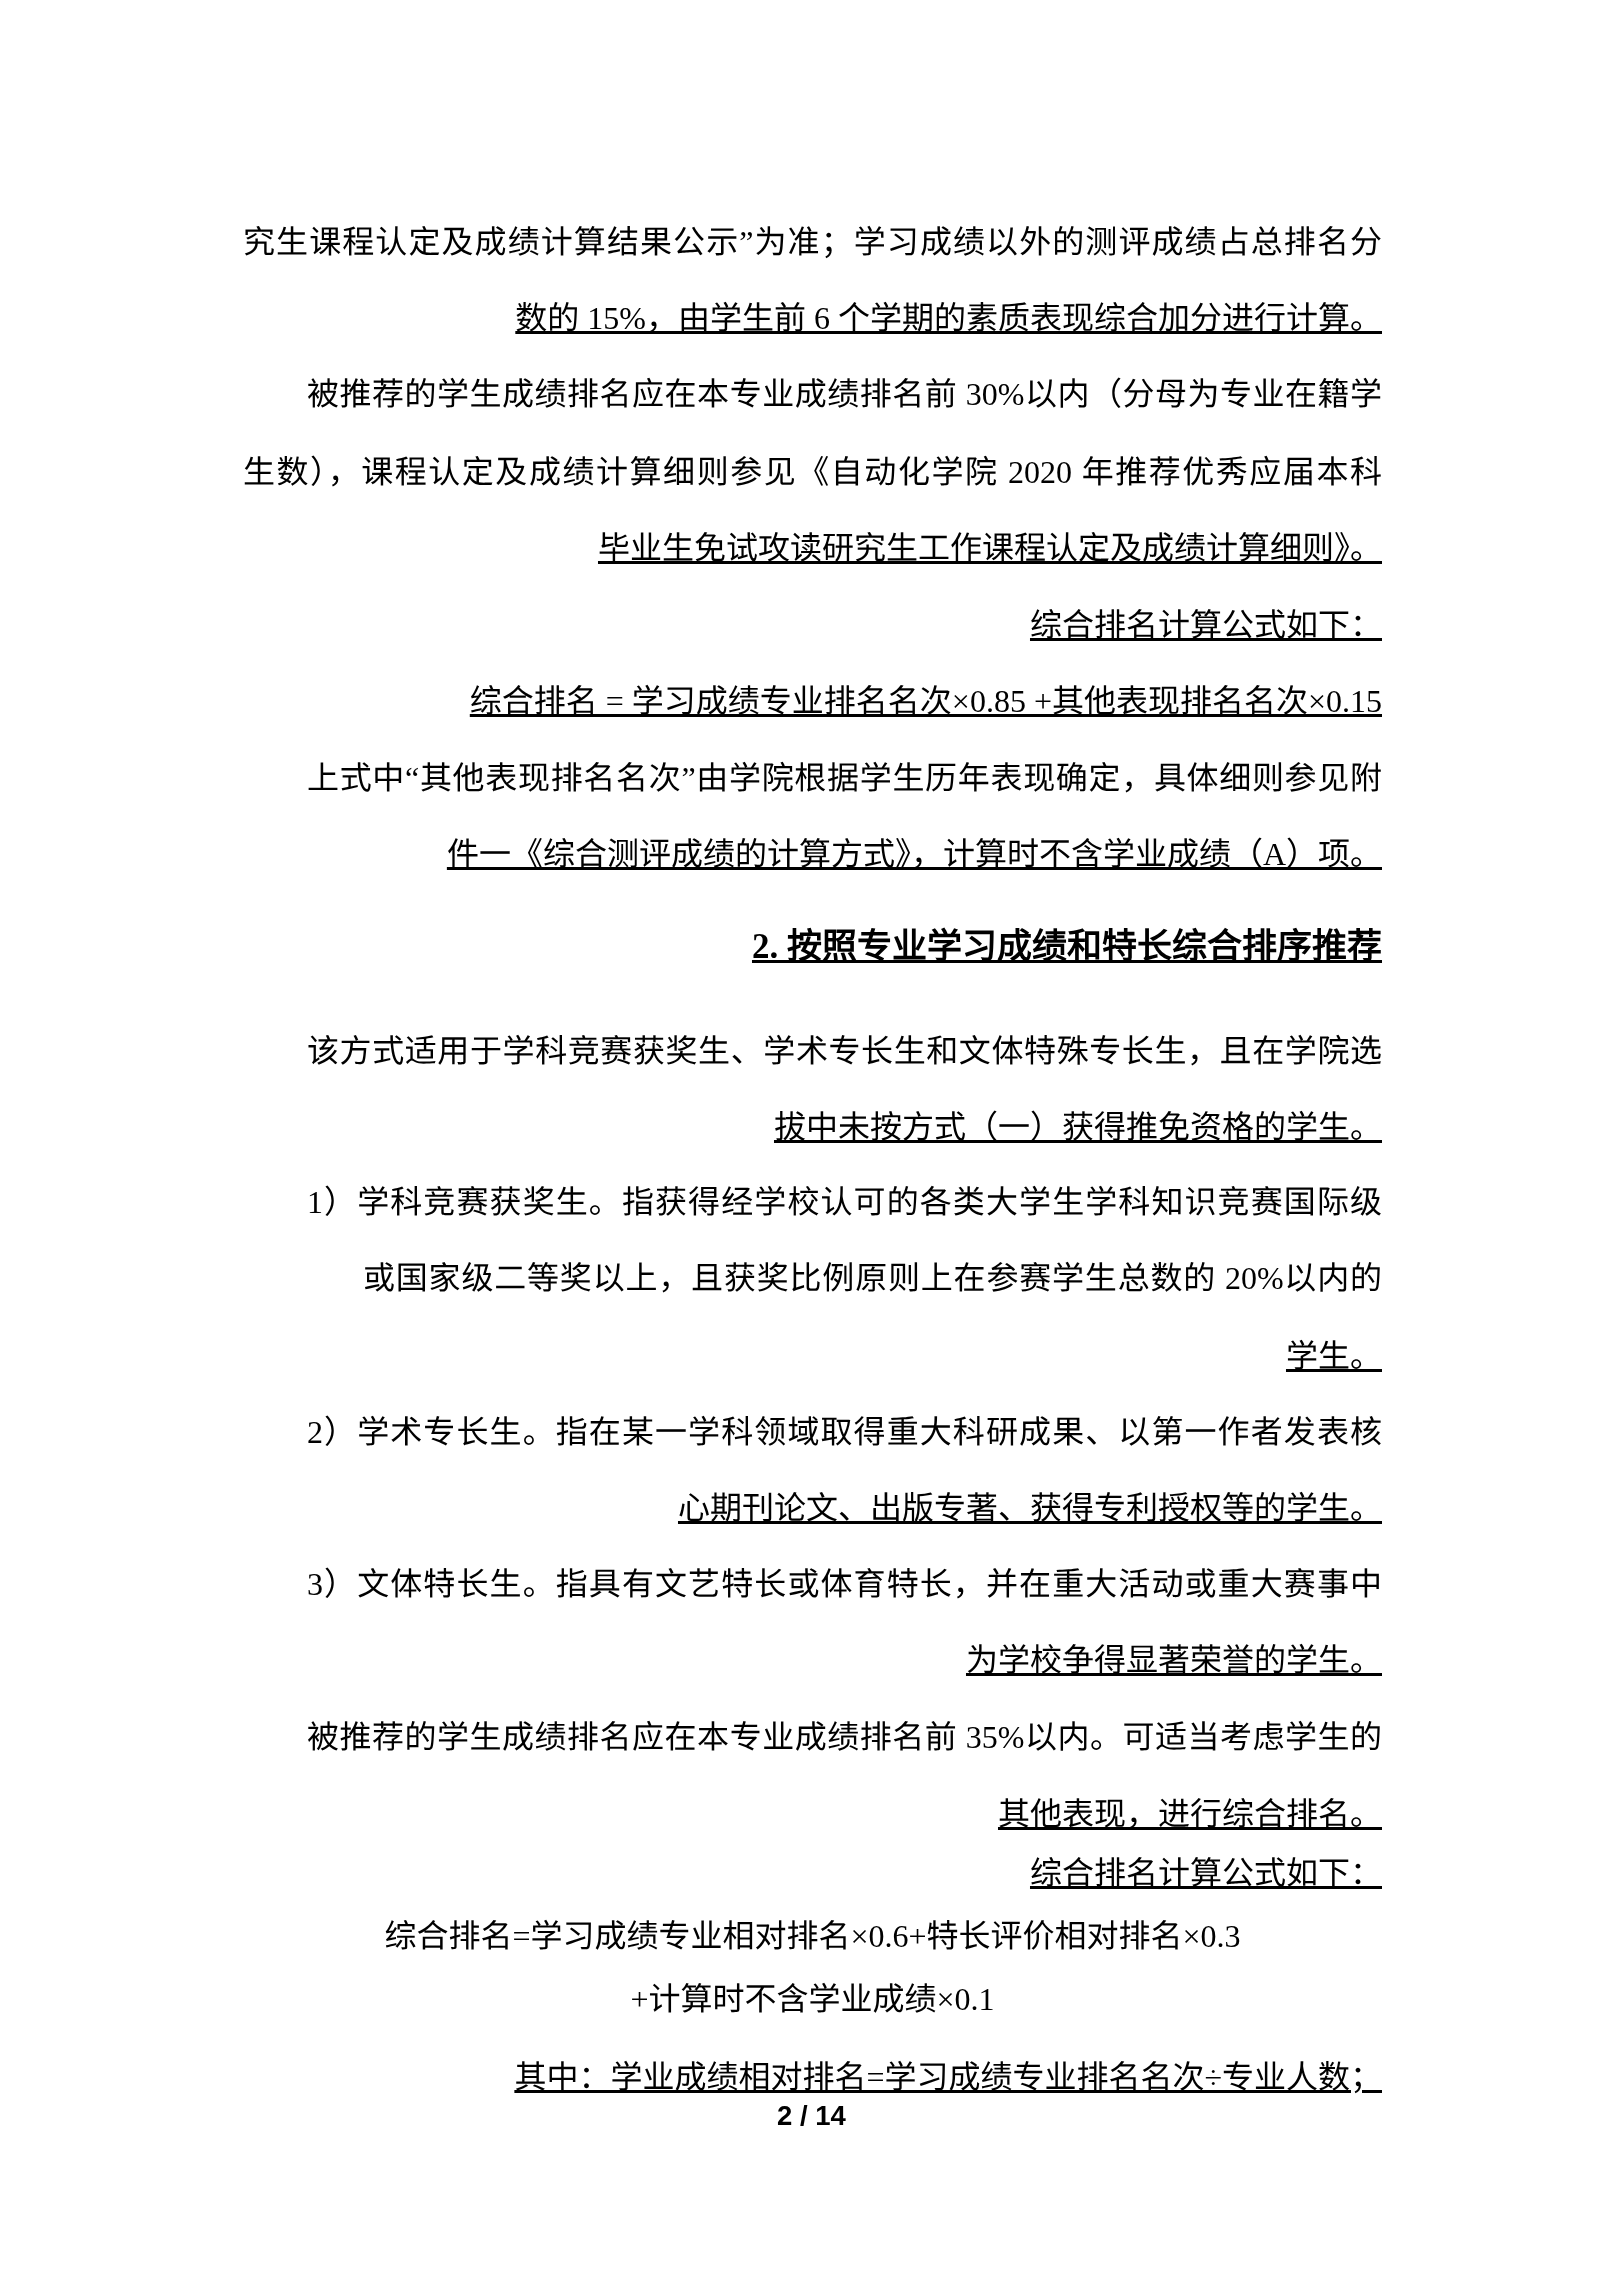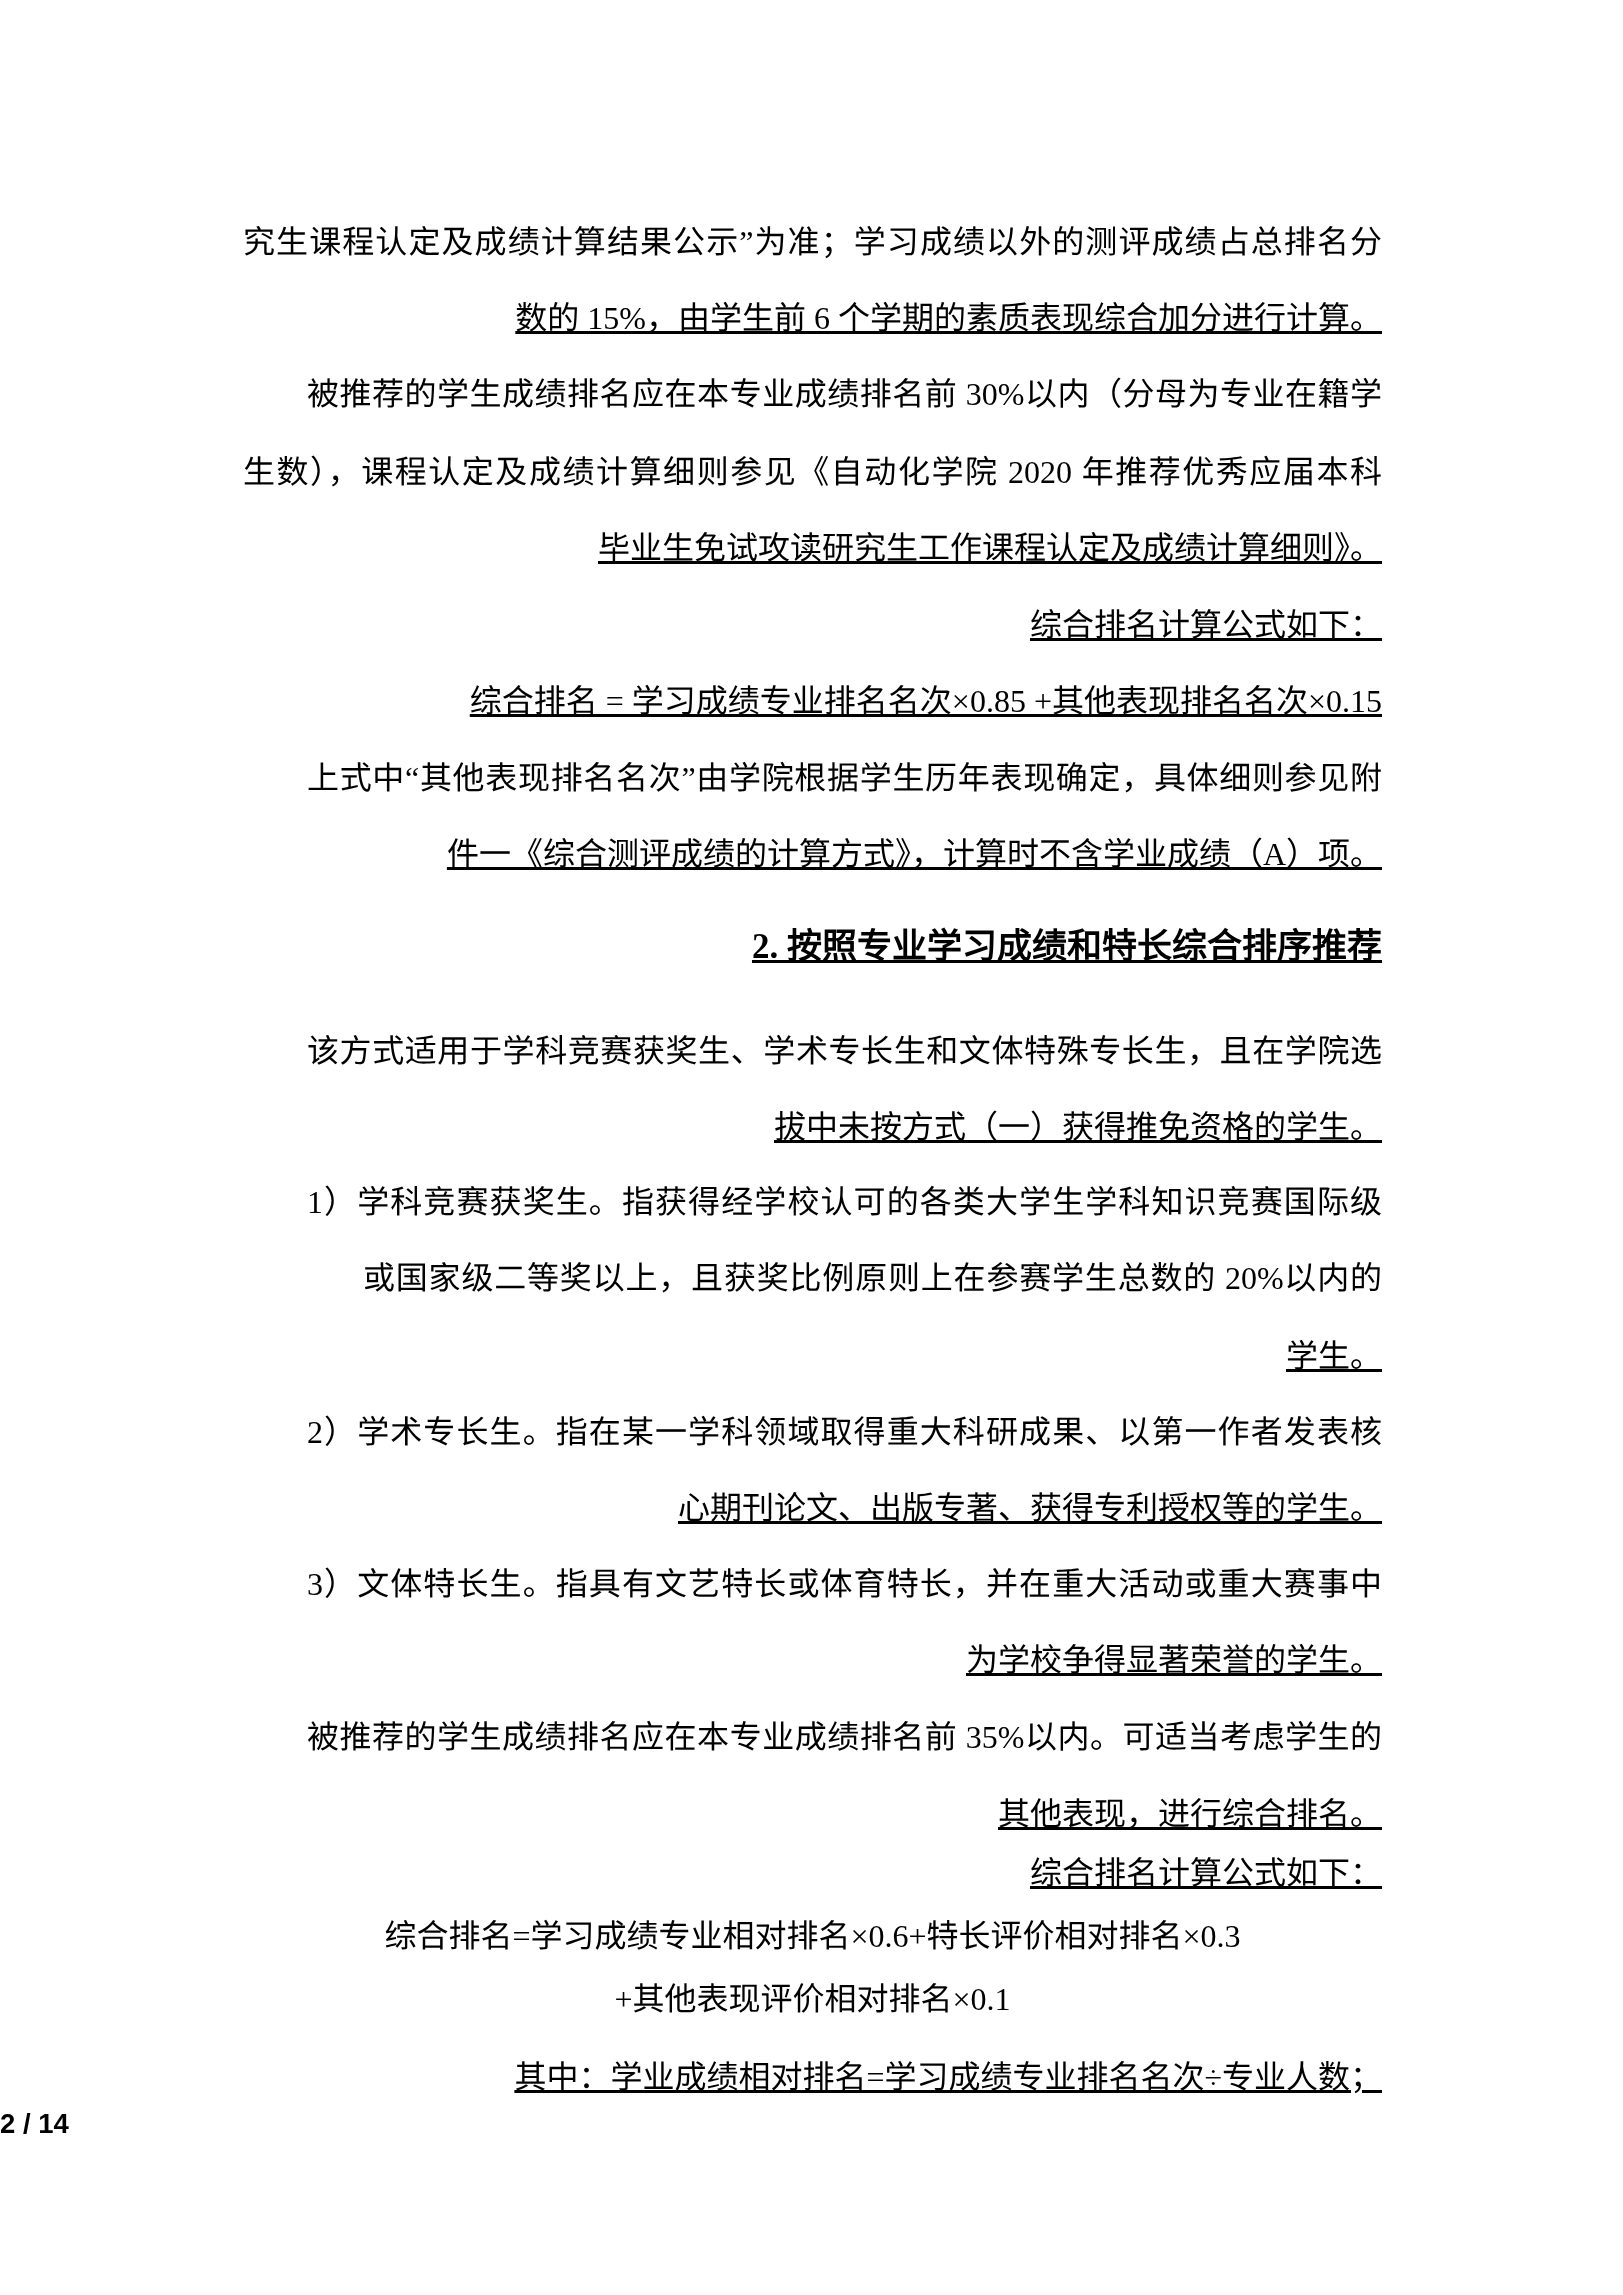--- a/index.html
+++ b/index.html
@@ -29,25 +29,25 @@
   .hang{ padding-left:120px; width:1019px; }
   .heading{
     font-weight:bold;
     font-size:35px;
     text-indent:41px;
     line-height:43px;
   }
   .footer{
     position:absolute;
     left:0; right:0;
+    text-align:center;
     font-family:"Liberation Sans","DejaVu Sans",sans-serif;
     font-weight:bold;
     font-size:27.5px;
     line-height:33px;
-    margin-top:8px;
   }
 </style>
 </head>
 <body>
 
 <div class="page">
 
   <div class="ln just" style="top:186px">究生课程认定及成绩计算结果公示”为准；学习成绩以外的测评成绩占总排名分</div>
   <div class="ln plain" style="top:262px">数的 15%，由学生前 6 个学期的素质表现综合加分进行计算。</div>
   <div class="ln ind just" style="top:338px">被推荐的学生成绩排名应在本专业成绩排名前 30%以内（分母为专业在籍学</div>
@@ -68,19 +68,19 @@
   <div class="ln hang plain" style="top:1300px">学生。</div>
   <div class="ln ind just" style="top:1376px">2）学术专长生。指在某一学科领域取得重大科研成果、以第一作者发表核</div>
   <div class="ln hang plain" style="top:1452px">心期刊论文、出版专著、获得专利授权等的学生。</div>
   <div class="ln ind just" style="top:1528px">3）文体特长生。指具有文艺特长或体育特长，并在重大活动或重大赛事中</div>
   <div class="ln hang plain" style="top:1604px">为学校争得显著荣誉的学生。</div>
 
   <div class="ln ind just" style="top:1681px">被推荐的学生成绩排名应在本专业成绩排名前 35%以内。可适当考虑学生的</div>
   <div class="ln plain" style="top:1758px">其他表现，进行综合排名。</div>
   <div class="ln ind plain" style="top:1817px">综合排名计算公式如下：</div>
   <div class="ln center" style="top:1880px">综合排名=学习成绩专业相对排名×0.6+特长评价相对排名×0.3</div>
-  <div class="ln center" style="top:1943px">+其他表现评价相对排名×0.1</div>
+  <div class="ln center" style="top:1943px">+计算时不含学业成绩×0.1</div>
   <div class="ln plain" style="top:2021px">其中：学业成绩相对排名=学习成绩专业排名名次÷专业人数；</div>
 
   <div class="footer" style="top:2099px">2 / 14</div>
 
 </div>
 
 
 </body></html>

